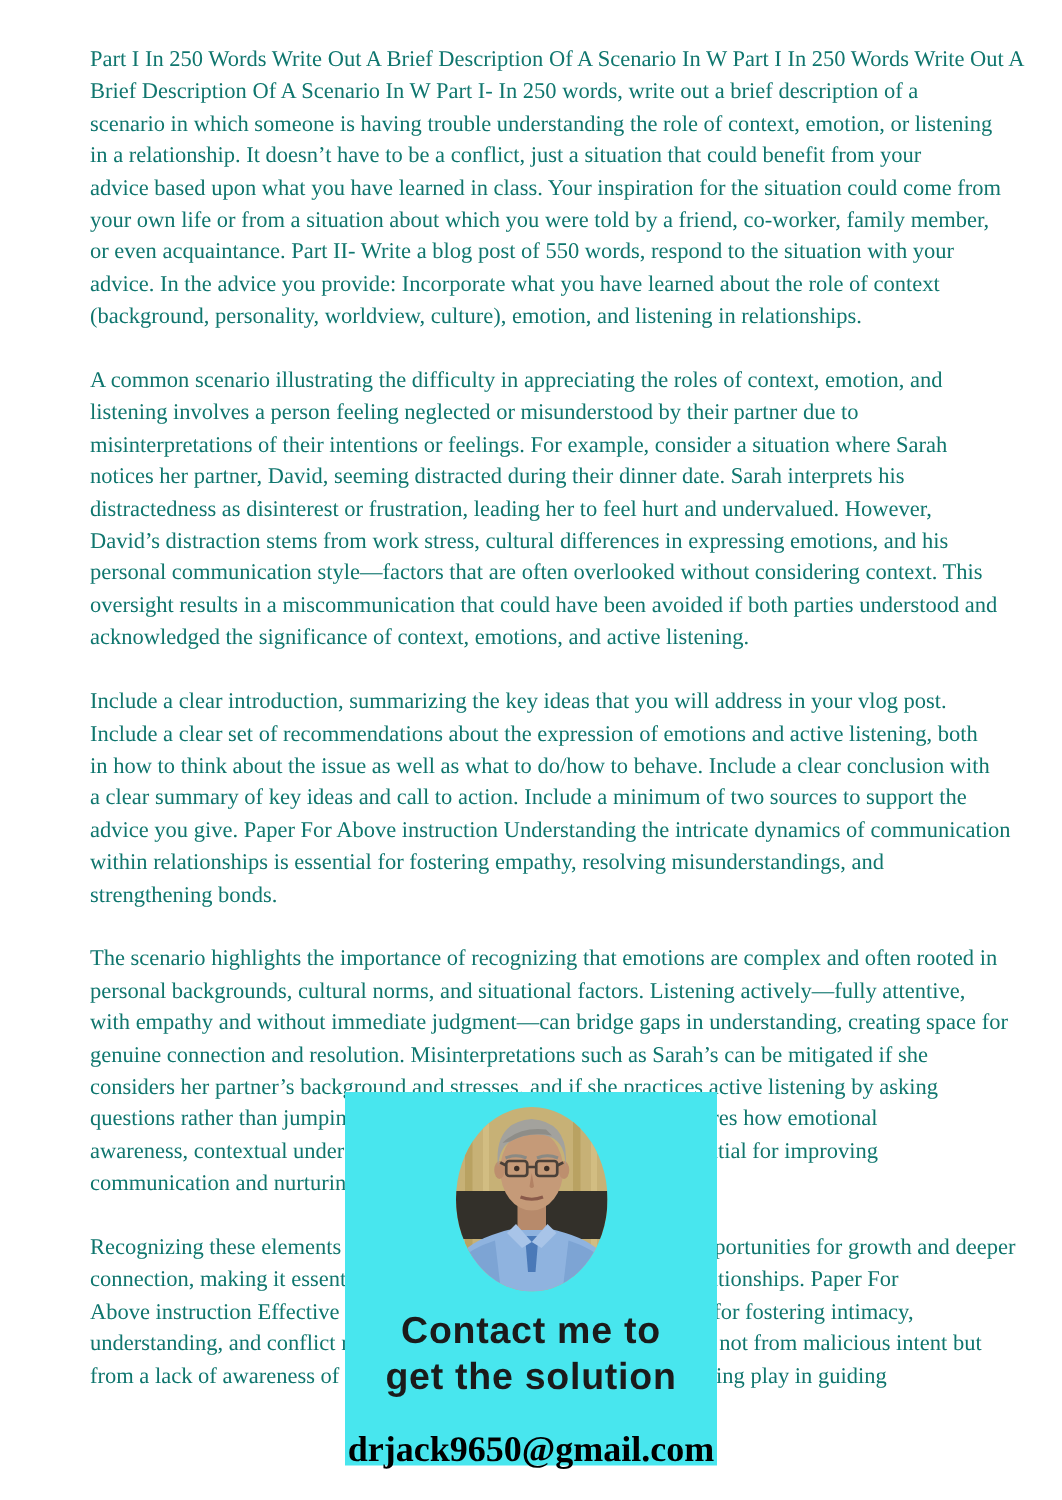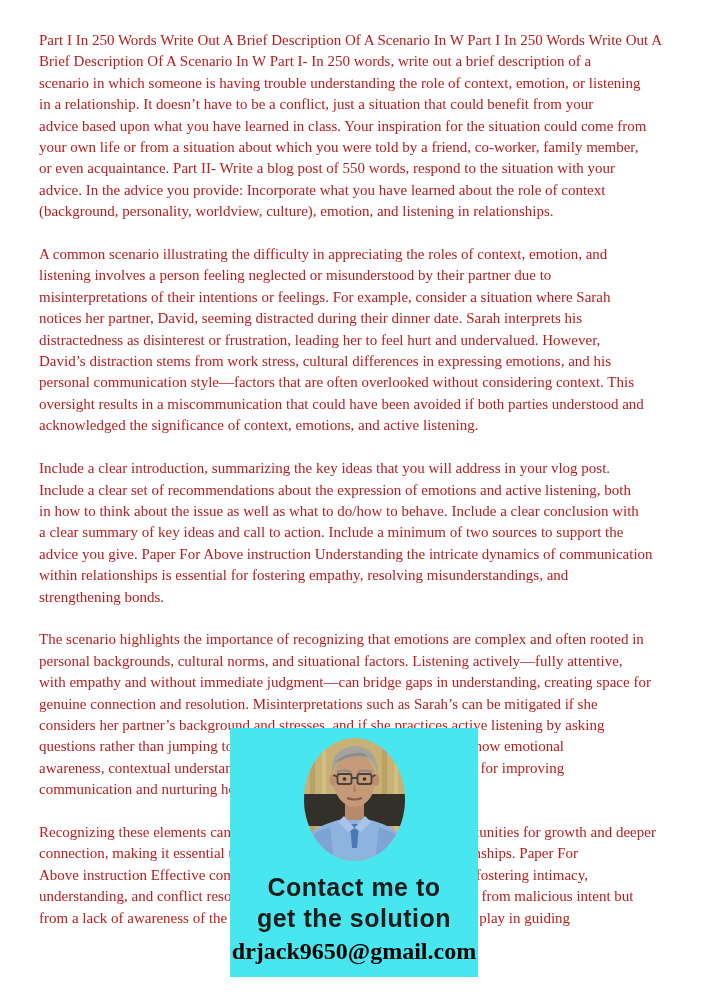--- a/index.html
+++ b/index.html
@@ -6,26 +6,26 @@
   .page {
     position: relative;
     width: 708px;
     height: 1000px;
     background: #ffffff;
     overflow: hidden;
     font-family: "Liberation Serif", serif;
   }
   .text-column {
     position: absolute;
-    left: 39px;
+    left: 60px;
     top: 30px;
     width: 640px;
     font-size: 15px;
     line-height: 21.4px;
-    color: #b91c1c;
+    color: #0f766e;
   }
   .text-column p {
     margin: 0 0 21.4px 0;
     white-space: pre;
   }
   .ad-overlay {
     position: absolute;
     left: 230px;
     top: 728px;
     width: 248px;
@@ -46,21 +46,21 @@
   .contact-message {
     margin-top: 11px;
     font-family: "Liberation Sans", sans-serif;
     font-weight: 700;
     font-size: 25px;
     line-height: 31px;
     color: #1b1b1b;
     letter-spacing: 0.5px;
   }
   .contact-email {
-    margin-top: 3px;
+    margin-top: 19px;
     font-family: "Liberation Serif", serif;
     font-weight: 700;
     font-size: 24px;
     line-height: 28px;
     color: #000000;
   }
 </style>
 </head>
 <body>
 

